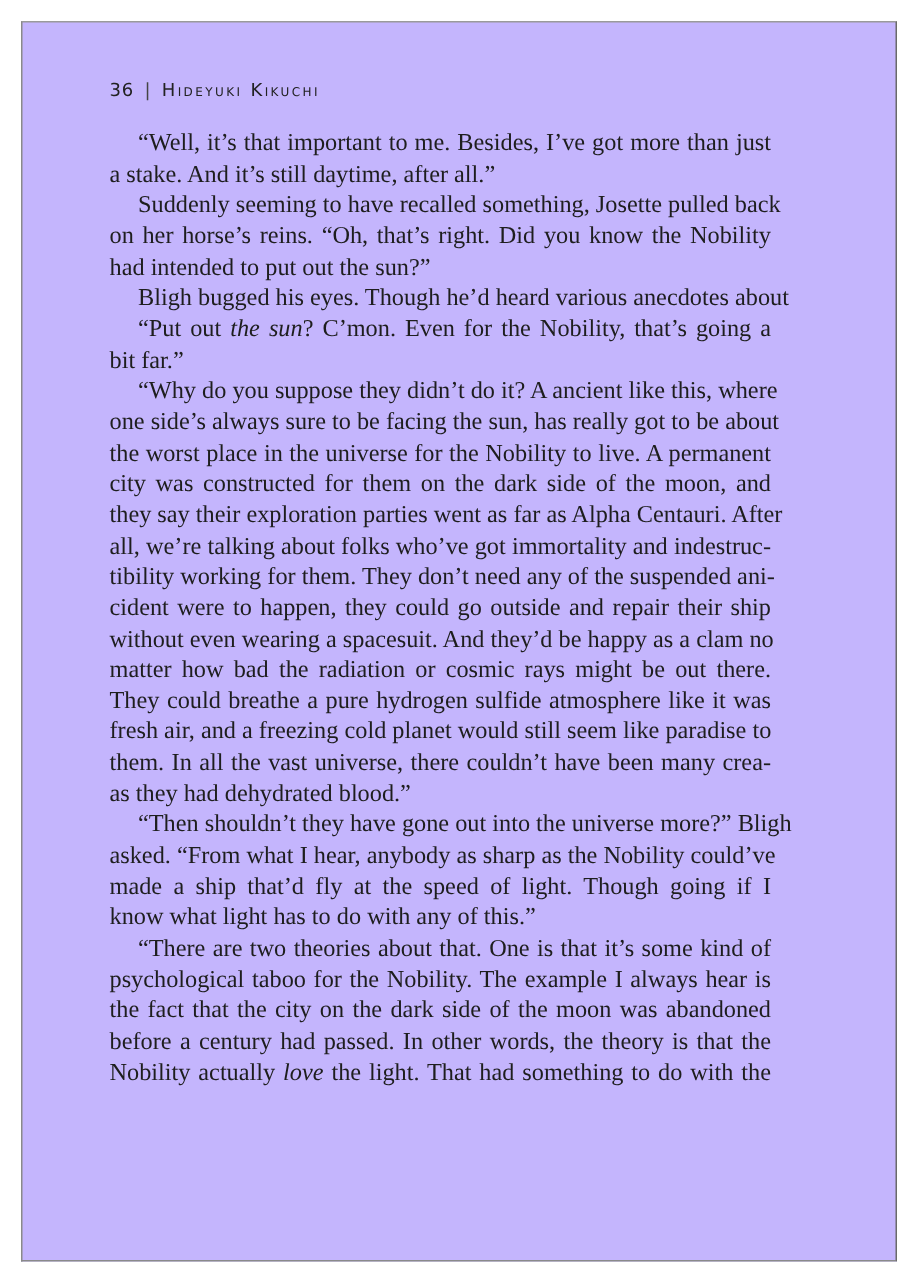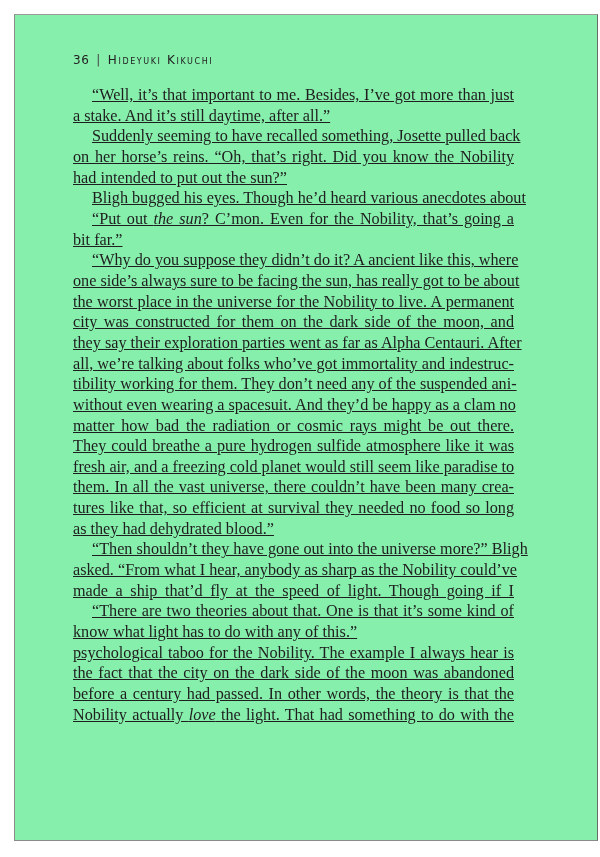--- a/index.html
+++ b/index.html
@@ -1,33 +1,33 @@
 <!DOCTYPE html>
 <html><head>
 <meta charset="utf-8">
 <style>
   html, body { margin: 0; padding: 0; background: #ffffff; }
   body { width: 600px; height: 857px; position: relative; overflow: hidden; }
   .page {
     position: absolute; left: 14px; top: 14px; width: 584px; height: 827px;
     border-top: 1px solid #9a9a9a; border-left: 1px solid #8a8a8a;
     border-right: 1px solid #6a6a6a; border-bottom: 1px solid #8a8a8a;
-    box-sizing: border-box; background: #86efac;
+    box-sizing: border-box; background: #c4b5fd;
   }
   .running-head {
     position: absolute; left: 58px; top: 38px;
     font-family: "DejaVu Sans", sans-serif; font-size: 12px; color: #222;
     letter-spacing: 0.5px; white-space: nowrap;
   }
   .running-head .sep { display: inline-block; margin: 0 7px; color: #444; }
   .running-head .author { font-variant: small-caps; letter-spacing: 1.6px; }
   .body-text {
     position: absolute; left: 58px; top: 70px; width: 441px;
     font-family: "Liberation Serif", serif; font-size: 16.2px; line-height: 20.65px;
-    color: #1e1e1e; text-align: justify; text-decoration: underline;
+    color: #1e1e1e; text-align: justify;
   }
   .line { display: block; white-space: nowrap; text-align-last: justify; text-align: justify; }
   .line.last { text-align-last: left; }
   .line.indent { text-indent: 19px; }
   em { font-style: italic; }
 </style>
 </head>
 <body>
 
 <div class="page">
@@ -43,30 +43,30 @@
       <span class="line indent">Bligh bugged his eyes. Though he’d heard various anecdotes about</span>
       <span class="line indent"><span>“Put out </span><em>the sun</em><span>? C’mon. Even for the Nobility, that’s going a</span></span>
       <span class="line last">bit far.”</span>
       <span class="line indent">“Why do you suppose they didn’t do it? A ancient like this, where</span>
       <span class="line">one side’s always sure to be facing the sun, has really got to be about</span>
       <span class="line">the worst place in the universe for the Nobility to live. A permanent</span>
       <span class="line">city was constructed for them on the dark side of the moon, and</span>
       <span class="line">they say their exploration parties went as far as Alpha Centauri. After</span>
       <span class="line">all, we’re talking about folks who’ve got immortality and indestruc-</span>
       <span class="line">tibility working for them. They don’t need any of the suspended ani-</span>
+      <span class="line">cident were to happen, they could go outside and repair their ship</span>
       <span class="line">without even wearing a spacesuit. And they’d be happy as a clam no</span>
       <span class="line">matter how bad the radiation or cosmic rays might be out there.</span>
       <span class="line">They could breathe a pure hydrogen sulfide atmosphere like it was</span>
       <span class="line">fresh air, and a freezing cold planet would still seem like paradise to</span>
       <span class="line">them. In all the vast universe, there couldn’t have been many crea-</span>
-      <span class="line">tures like that, so efficient at survival they needed no food so long</span>
       <span class="line last">as they had dehydrated blood.”</span>
       <span class="line indent">“Then shouldn’t they have gone out into the universe more?” Bligh</span>
       <span class="line">asked. “From what I hear, anybody as sharp as the Nobility could’ve</span>
       <span class="line">made a ship that’d fly at the speed of light. Though going if I</span>
+      <span class="line last">know what light has to do with any of this.”</span>
       <span class="line indent">“There are two theories about that. One is that it’s some kind of</span>
-      <span class="line last">know what light has to do with any of this.”</span>
       <span class="line">psychological taboo for the Nobility. The example I always hear is</span>
       <span class="line">the fact that the city on the dark side of the moon was abandoned</span>
       <span class="line">before a century had passed. In other words, the theory is that the</span>
       <span class="line"><span>Nobility actually </span><em>love</em><span> the light. That had something to do with the</span></span>
     </div>
 </div>
 
 </body></html>

